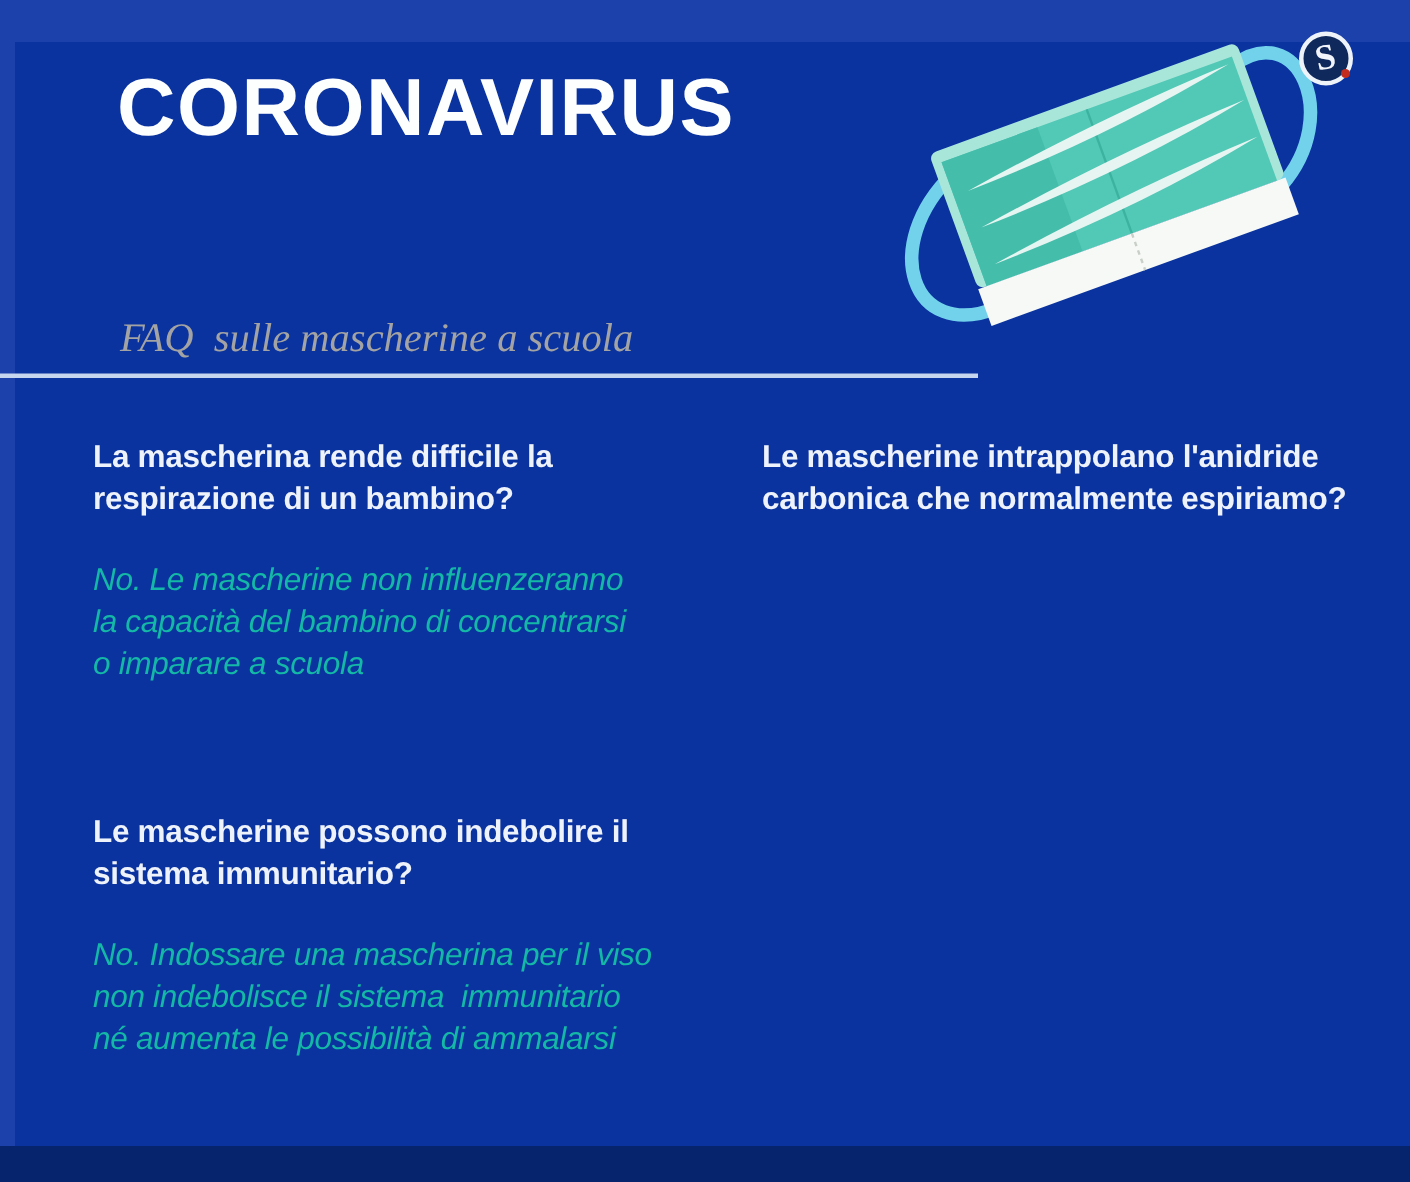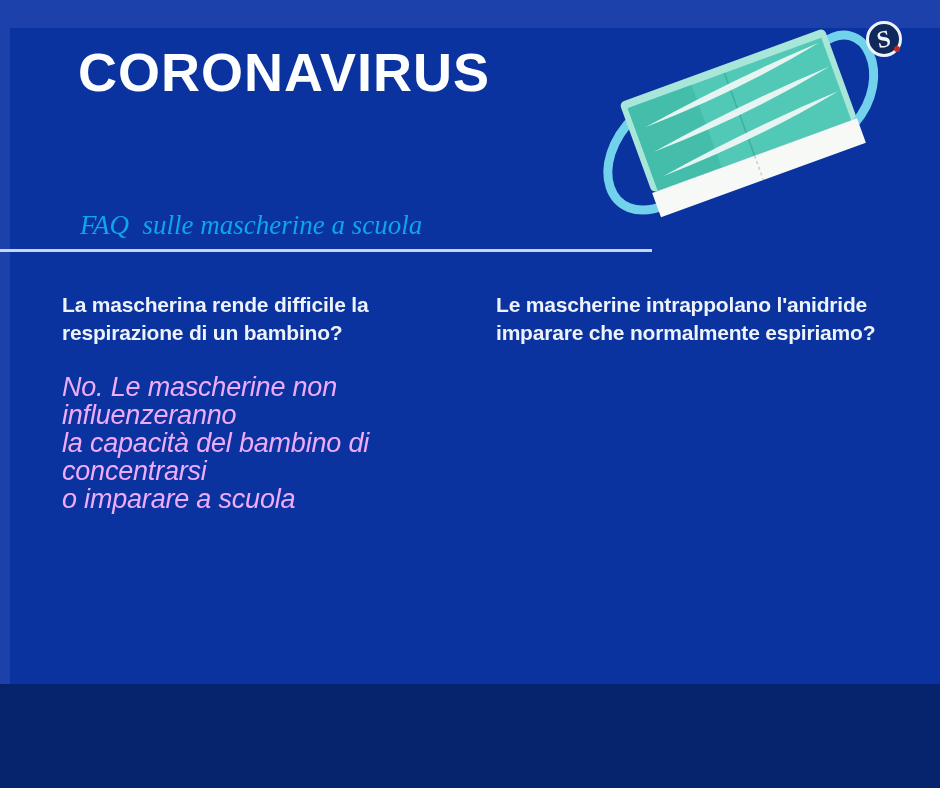--- a/index.html
+++ b/index.html
@@ -1,19 +1,19 @@
 <!DOCTYPE html>
 <html><head>
 <meta charset="utf-8">
 <style>
   html, body { margin: 0; padding: 0; background: #06246e; }
   .poster {
     position: relative;
     width: 940px;
-    height: 684px;
+    height: 764px;
     background: #0a339f;
     overflow: hidden;
     font-family: "Liberation Sans", sans-serif;
     color: #ffffff;
   }
   .strip-top {
     position: absolute; top: 0; left: 0; right: 0; height: 28px;
     background: #1c41ab;
   }
   .strip-left {
@@ -24,21 +24,21 @@
     position: absolute; left: 78px; top: 44px;
     font-size: 54px; line-height: 56px; font-weight: bold;
     letter-spacing: 1px; color: #fdfefe;
     margin: 0; white-space: pre;
   }
   .subtitle {
     position: absolute; left: 80px; top: 128px;
     font-family: "Liberation Serif", serif;
     font-style: italic;
     font-size: 27px; line-height: 39px;
-    color: #0ea5e9;
+    color: #a3a3a3;
     white-space: pre-wrap;
   }
   .divider {
     position: absolute; left: 0; top: 249px;
     width: 652px; height: 3px;
     background: #c6d6ee;
   }
   .mask-illustration {
     position: absolute; left: 592px; top: 16px;
     width: 300px; height: 225px;
@@ -61,36 +61,36 @@
   }
   .brand-logo .dot {
     position: absolute; right: -1px; bottom: 2px;
     width: 6px; height: 6px; border-radius: 50%;
     background: #c42b1f;
   }
   .faq {
     position: absolute; left: 62px; top: 291px;
     display: grid;
     grid-template-columns: 430px 428px;
-    column-gap: 4px;
+    column-gap: 16px;
   }
   .faq-cell { grid-row: auto; }
   .row1 { height: 250px; }
   .question {
     margin: 0;
     font-size: 21px; font-weight: bold;
     line-height: 28px; letter-spacing: -0.2px;
     color: #edf2fb;
     white-space: pre-wrap;
   }
   .answer {
     margin: 26px 0 0 0;
-    font-size: 27px; font-style: italic;
+    font-size: 21px; font-style: italic;
     line-height: 28px; letter-spacing: -0.2px;
-    color: #f0abfc;
+    color: #14b8a6;
     white-space: pre-wrap;
   }
 </style>
 </head>
 <body>
 
 <div class="poster">
 
   <div class="strip-top"></div>
   <div class="strip-left"></div>
@@ -136,21 +136,28 @@
     <div class="faq-cell row1">
       <h3 class="question">La mascherina rende difficile la
 respirazione di un bambino?</h3>
       <p class="answer">No. Le mascherine non influenzeranno
 la capacità del bambino di concentrarsi
 o imparare a scuola</p>
     </div>
 
     <div class="faq-cell row1">
       <h3 class="question">Le mascherine intrappolano l'anidride
-imparare che normalmente espiriamo?</h3>
+carbonica che normalmente espiriamo?</h3>
     </div>
 
+    <div class="faq-cell">
+      <h3 class="question">Le mascherine possono indebolire il
+sistema immunitario?</h3>
+      <p class="answer">No. Indossare una mascherina per il viso
+non indebolisce il sistema  immunitario
+né aumenta le possibilità di ammalarsi</p>
+    </div>
 
     <div class="faq-cell">
     </div>
 
   </div>
 </div>
 
 </body></html>

